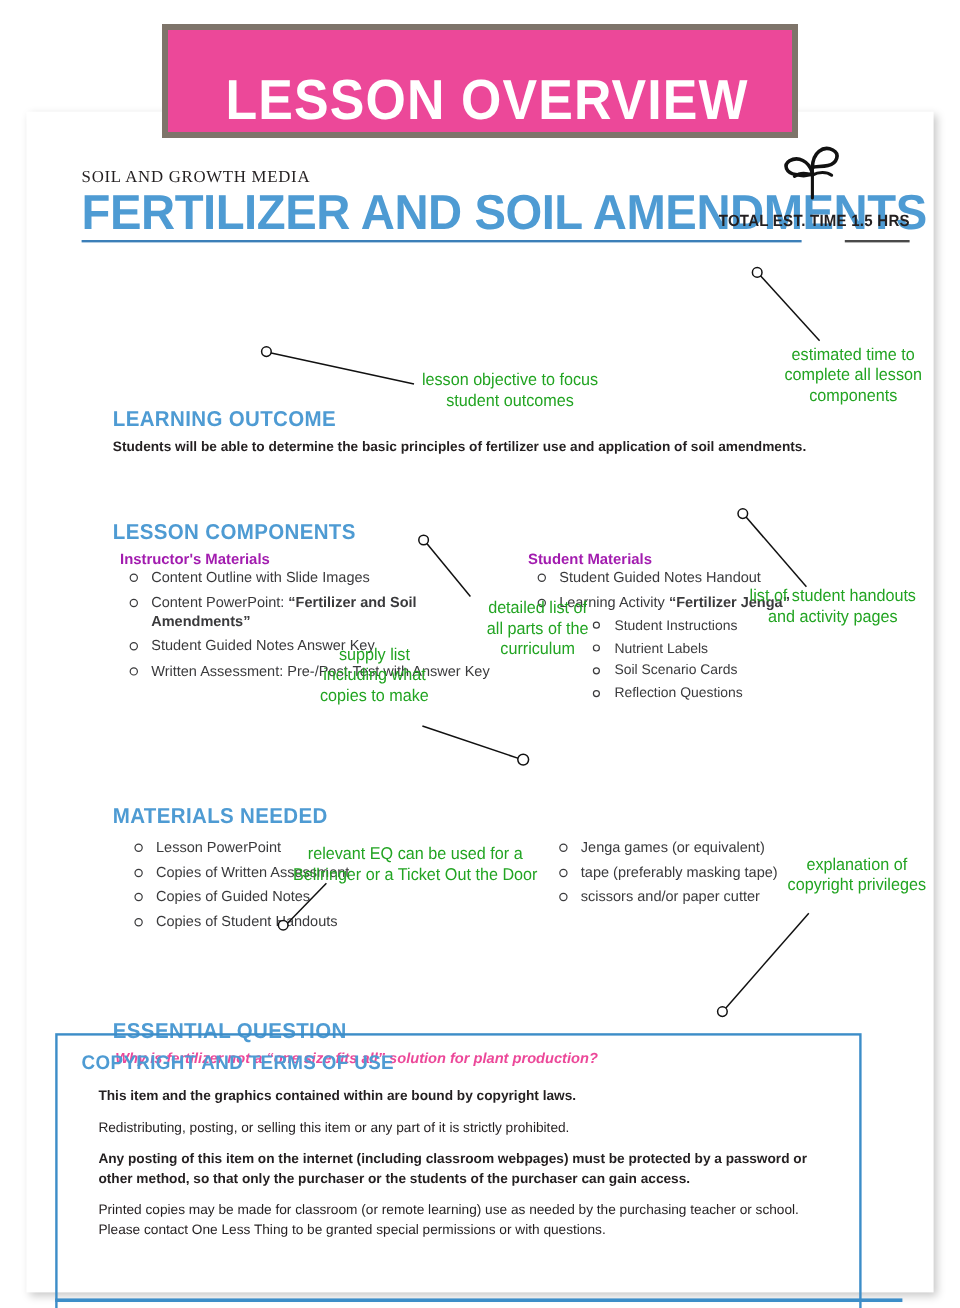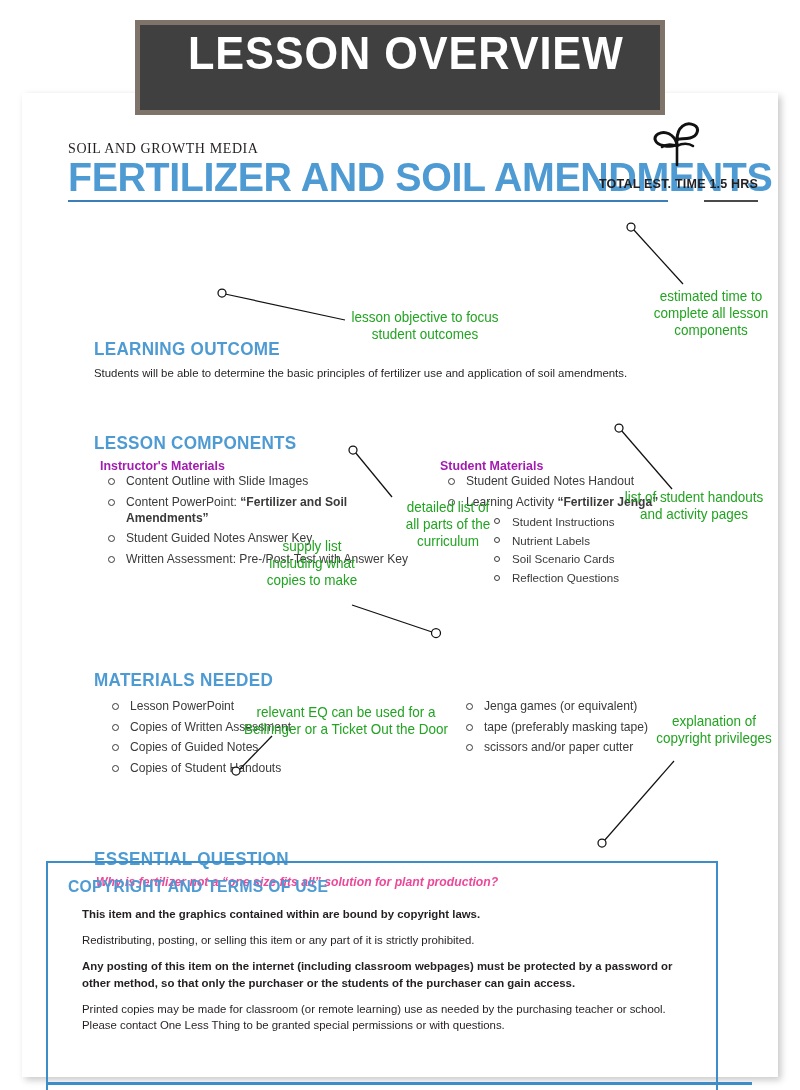--- a/index.html
+++ b/index.html
@@ -27,25 +27,25 @@
     box-shadow: 3px 3px 7px rgba(0,0,0,0.22);
   }
 
   
   #banner {
     position: absolute;
     left: 135px;
     top: 20px;
     width: 530px;
     height: 95px;
-    background: #404040;
+    background: #ec4899;
     border: 5px solid #7E746A;
     box-sizing: border-box;
     display: flex;
-    align-items: flex-start;
+    align-items: flex-end;
     justify-content: center;
     z-index: 5;
     padding-left: 12px;
   }
   #banner-title {
     color: #ffffff;
     font-family: "Liberation Sans Narrow", "Liberation Sans", sans-serif;
     font-weight: bold;
     font-size: 47px;
     letter-spacing: 1.0px;
@@ -137,21 +137,21 @@
     color: #231f20;
     line-height: 1.42;
   }
   .b-bold { font-weight: bold; }
 
   #outcome-text {
     position: absolute;
     left: 26px;
     top: 272px;
     width: 600px;
-    font-weight: normal;
+    font-weight: bold;
     font-size: 11.4px;
   }
 
   .col-head {
     font-family: "Liberation Sans", sans-serif;
     font-weight: bold;
     font-size: 12.4px;
     color: #a21caf;
   }
 

